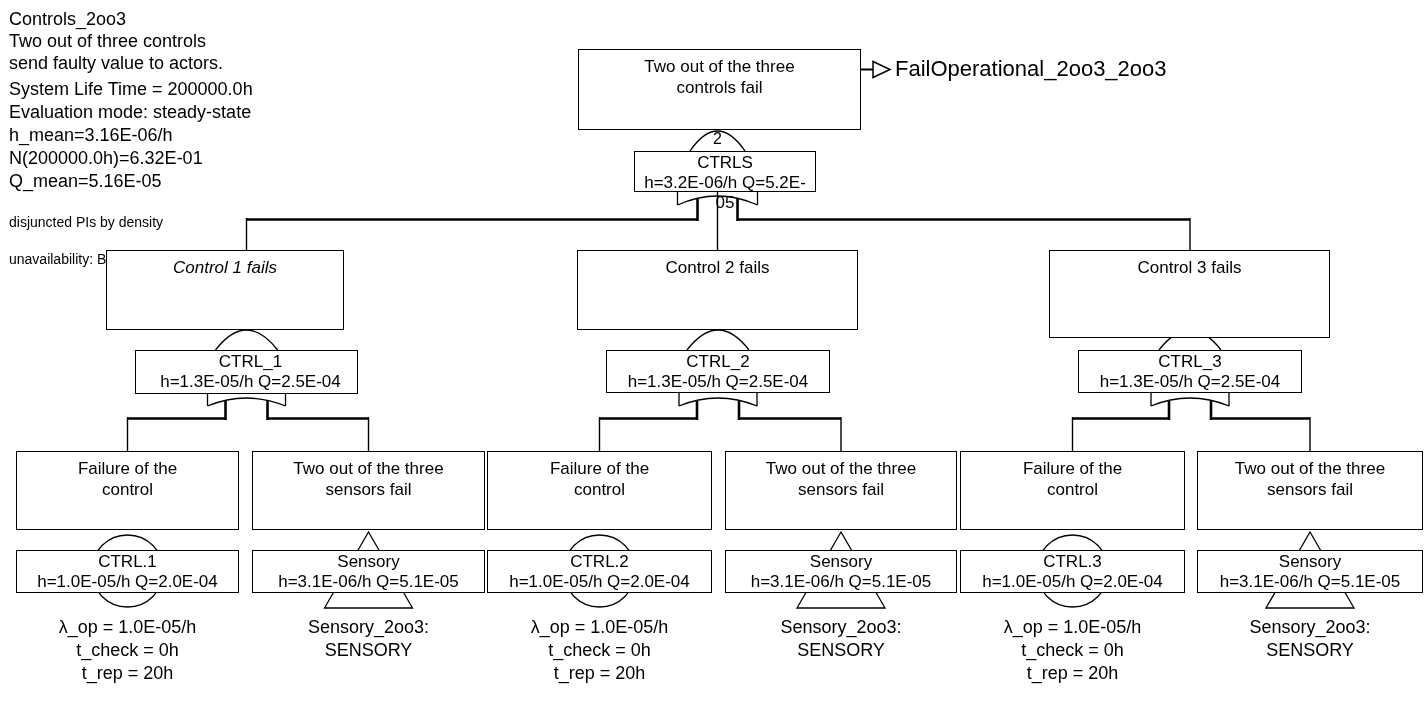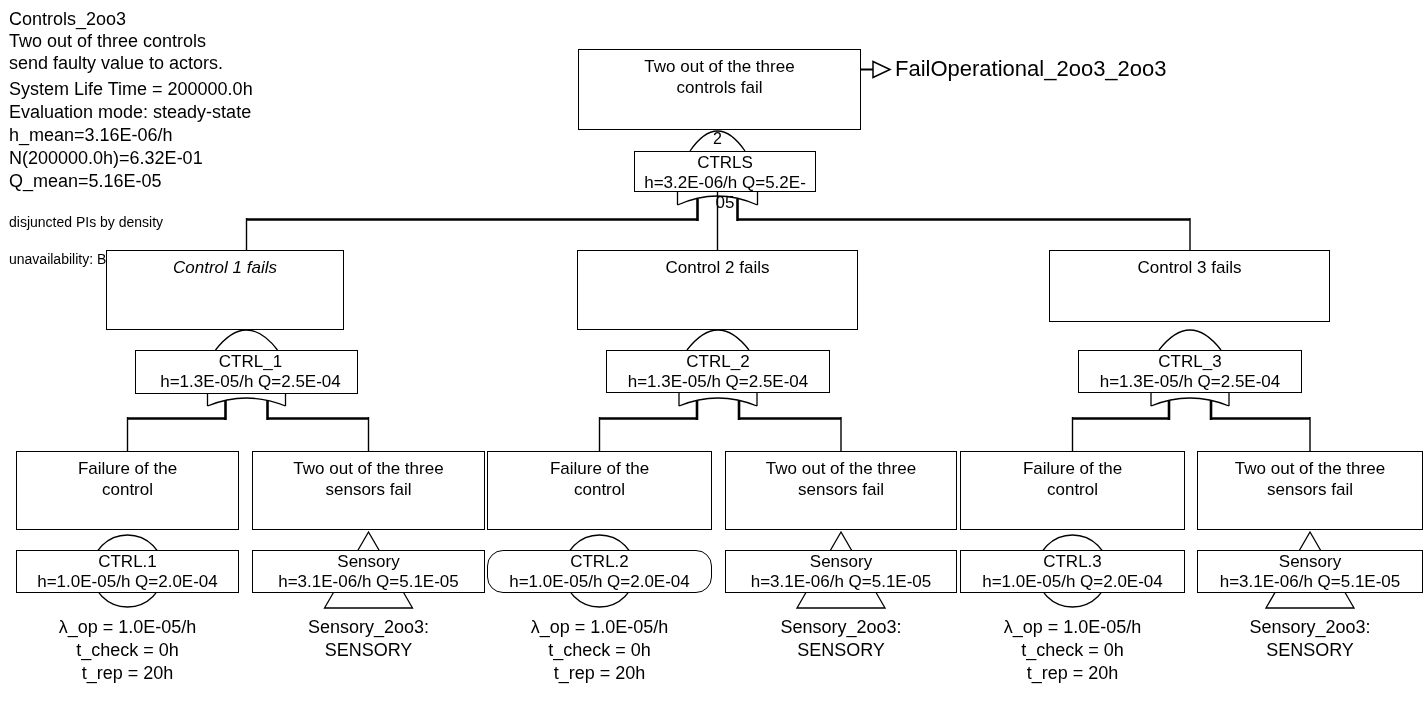--- a/index.html
+++ b/index.html
@@ -172,39 +172,39 @@
     <div>h=1.3E-05/h Q=2.5E-04</div>
   </div>
   <div class="node event-box" style="left:487px;top:451px;width:225px;height:79px;">
     <div>Failure of the</div>
     <div>control</div>
   </div>
   <div class="node event-box" style="left:725px;top:451px;width:232px;height:79px;">
     <div>Two out of the three</div>
     <div>sensors fail</div>
   </div>
-  <div class="node label-box" style="left:487px;top:550px;width:225px;height:43px;border-radius:16px;">
+  <div class="node label-box" style="left:487px;top:550px;width:225px;height:43px;">
     <div>CTRL.2</div>
     <div>h=1.0E-05/h Q=2.0E-04</div>
   </div>
   <div class="node label-box" style="left:725px;top:550px;width:232px;height:43px;">
     <div>Sensory</div>
     <div>h=3.1E-06/h Q=5.1E-05</div>
   </div>
   <div class="notes" style="left:487px;top:616px;width:225px;">
     <div>λ_op = 1.0E-05/h</div>
     <div>t_check = 0h</div>
     <div>t_rep = 20h</div>
   </div>
   <div class="notes" style="left:728px;top:616px;width:226px;">
     <div>Sensory_2oo3:</div>
     <div>SENSORY</div>
   </div>
 
-  <div class="node event-box" style="left:1049px;top:250px;width:281px;height:72px;">
+  <div class="node event-box" style="left:1049px;top:250px;width:281px;height:88px;">
     <div>Control 3 fails</div>
   </div>
   <div class="node label-box" style="left:1078px;top:350px;width:224px;height:43px;">
     <div>CTRL_3</div>
     <div>h=1.3E-05/h Q=2.5E-04</div>
   </div>
   <div class="node event-box" style="left:960px;top:451px;width:225px;height:79px;">
     <div>Failure of the</div>
     <div>control</div>
   </div>

